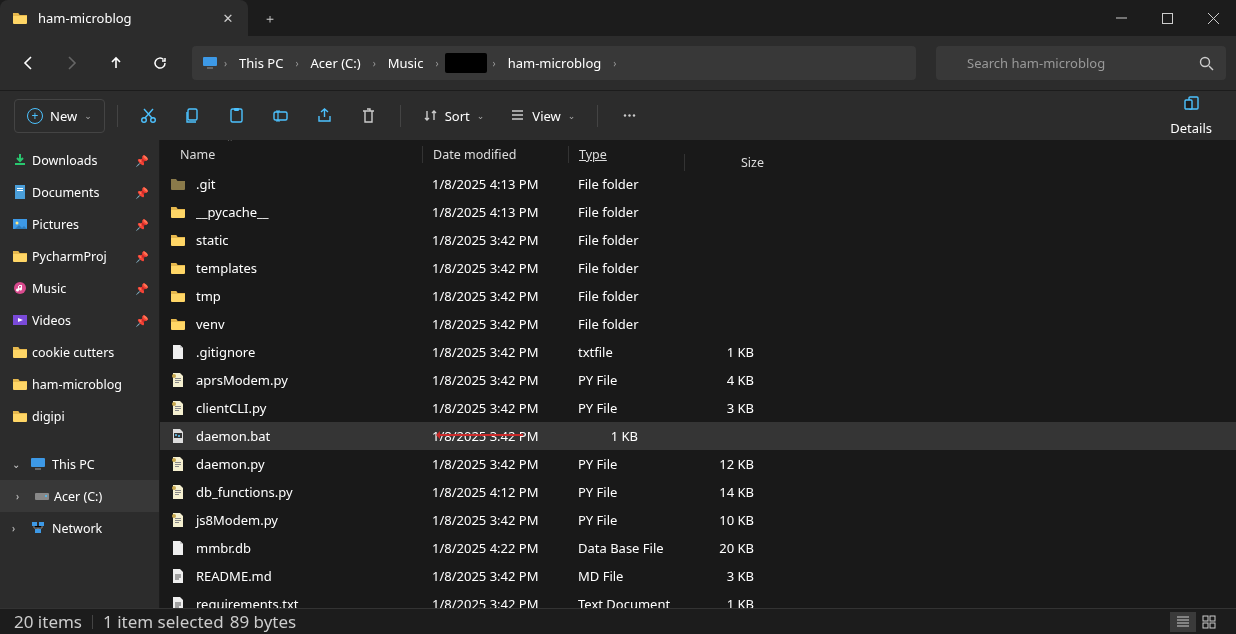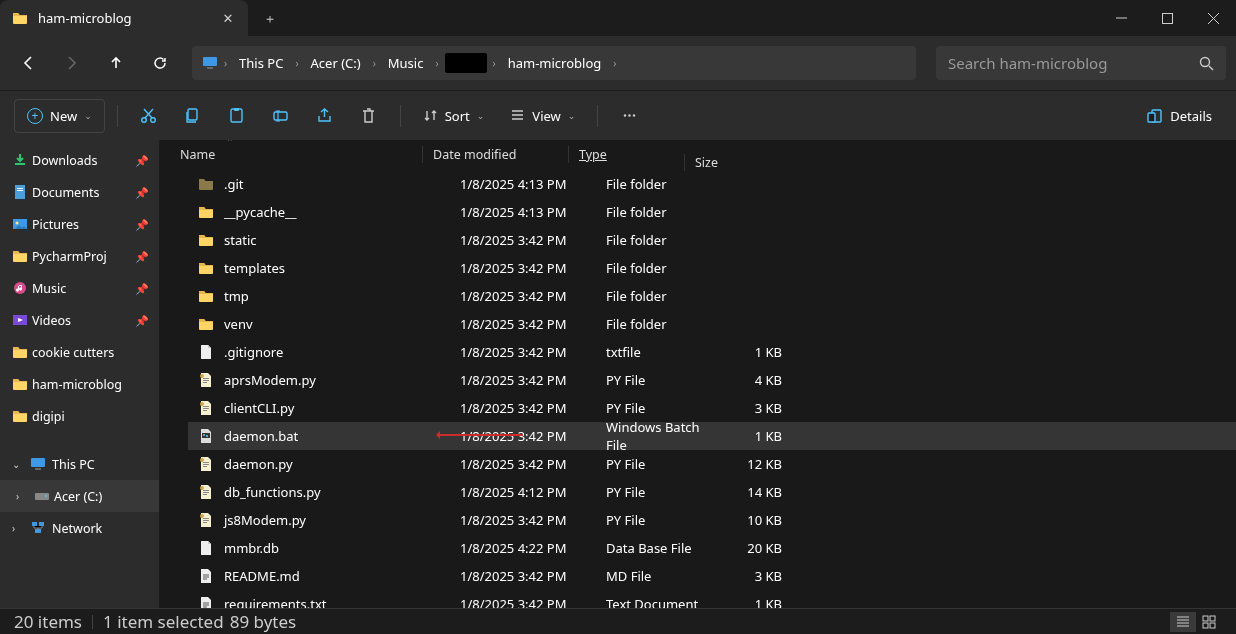--- a/index.html
+++ b/index.html
@@ -16,31 +16,31 @@
 
 
 .addr-row { height: 54px; background: #2c2c2c; display: flex; align-items: center; padding: 0 10px; gap: 8px; }
 .nav-btn { width: 36px; height: 36px; display: flex; align-items: center; justify-content: center; color: #ccc; border-radius: 4px; cursor: pointer; }
 .nav-btn.dim { color: #666; }
 .breadcrumb { flex: 1; height: 34px; background: #383838; border-radius: 4px; display: flex; align-items: center; padding: 0 10px; gap: 6px; margin-left: 6px; }
 .crumb { padding: 4px 6px; border-radius: 3px; cursor: pointer; }
 .crumb-sep { color: #999; font-size: 10px; }
 .crumb-hidden { width: 42px; height: 20px; background: #000; border-radius: 2px; }
 .search { width: 290px; height: 34px; background: #383838; border-radius: 4px; display: flex; align-items: center; padding: 0 12px; margin-left: 12px; color: #aaa; }
-.search input { flex: 1; background: transparent; border: none; outline: none; color: #fff; font-size: 15px; }
+.search input { flex: 1; background: transparent; border: none; outline: none; color: #fff; font-size: 13px; margin-left: 19px; }
 .search input::placeholder { color: #999; }
 
 
 .toolbar { height: 50px; background: #2c2c2c; display: flex; align-items: center; padding: 0 14px; gap: 6px; border-top: 1px solid #1c1c1c; }
 .tbtn { height: 34px; padding: 0 10px; display: flex; align-items: center; justify-content: center; gap: 7px; border-radius: 4px; cursor: pointer; color: #fff; }
 .tbtn.icon-only { width: 38px; padding: 0; }
 .tbtn.new { border: 1px solid #444; padding: 0 12px; }
 .tbtn.new .plus-ic { width: 16px; height: 16px; border-radius: 50%; border: 1px solid #4cc2ff; color: #4cc2ff; display: flex; align-items: center; justify-content: center; font-size: 12px; line-height: 1; }
 .tsep { width: 1px; height: 22px; background: #444; margin: 0 6px; }
-.details-btn { margin-left: auto; display: flex; align-items: center; gap: 8px; cursor: pointer; padding: 6px 10px; }
+.details-btn { margin-left: auto; display: flex; align-items: center; gap: 8px; cursor: pointer; padding: 6px 10px; flex-direction: column; }
 .chev { font-size: 9px; color: #aaa; }
 
 
 .body-split { flex: 1; display: flex; background: #191919; overflow: hidden; }
 
 
 .sidebar { width: 160px; background: #2c2c2c; display: flex; flex-direction: column; padding: 4px 0; overflow: hidden; border-right: 1px solid #1c1c1c; }
 .side-item { height: 32px; display: flex; align-items: center; padding: 0 10px 0 32px; gap: 28px; cursor: pointer; position: relative; font-size: 12.5px; }
 .side-item .ic { width: 16px; height: 16px; position: absolute; left: 12px; display: flex; align-items: center; justify-content: center; }
 .side-item .pin { margin-left: auto; font-size: 11px; color: #888; }
@@ -50,25 +50,25 @@
 .side-item .expand { position: absolute; left: 12px; font-size: 10px; color: #ccc; }
 
 
 .filepane { flex: 1; display: flex; flex-direction: column; background: #191919; position: relative; }
 .col-head { height: 30px; display: flex; align-items: center; padding-left: 10px; background: #191919; border-bottom: 1px solid #191919; }
 .col-head > div { color: #ddd; font-size: 12.5px; display: flex; align-items: center; gap: 8px; cursor: pointer; position: relative; }
 .col-head > div:not(:first-child) { border-left: 1px solid #333; padding-left: 10px; }
 .col-name { width: 252px; }
 .col-date { width: 146px; text-align: center; }
 .col-type { width: 116px; text-decoration: underline; }
-.col-size { width: 80px; justify-content: flex-start; margin-top: 16px; }
+.col-size { width: 80px; justify-content: flex-end; margin-top: 16px; }
 .sort-ind { position: absolute; top: -11px; left: 56px; font-size: 9px; color: #888; }
 
 .file-rows { flex: 1; overflow-y: auto; }
-.file-row { height: 28px; display: flex; align-items: center; padding-left: 10px; cursor: pointer; margin-left: 28px; }
+.file-row { height: 28px; display: flex; align-items: center; padding-left: 10px; cursor: pointer; }
 .file-row.selected { background: #353535; }
 .file-row .c-name { width: 252px; display: flex; align-items: center; gap: 10px; }
 .file-row .c-date { width: 146px; padding-left: 10px; }
 .file-row .c-type { width: 116px; padding-left: 10px; }
 .file-row .c-size { width: 80px; text-align: right; padding-right: 10px; }
 .file-ic { width: 16px; height: 16px; display: flex; align-items: center; justify-content: center; }
 .arrow-annot { position: absolute; width: 85px; height: 2px; background: #cc2b2b; left: 278px; top: 294px; }
 .arrow-annot::before { content: ""; position: absolute; left: -6px; top: -3px; border: 4px solid transparent; border-right-color: #cc2b2b; }
 
 
@@ -557,21 +557,20 @@
         <div class="file-row selected">
     <div class="c-name">
             <span class="file-ic">
               <svg width="16" height="16">
                 <use href="#i-bat"></use>
               </svg>
             </span>
             <span>daemon.bat</span>
           </div>
     <div class="c-date">1/8/2025 3:42 PM</div>
-    <div class="c-type">Windows Batch File</div>
     <div class="c-size">1 KB</div>
         </div>
         <div class="file-row">
     <div class="c-name">
             <span class="file-ic">
               <svg width="16" height="16">
                 <use href="#i-py"></use>
               </svg>
             </span>
             <span>daemon.py</span>

